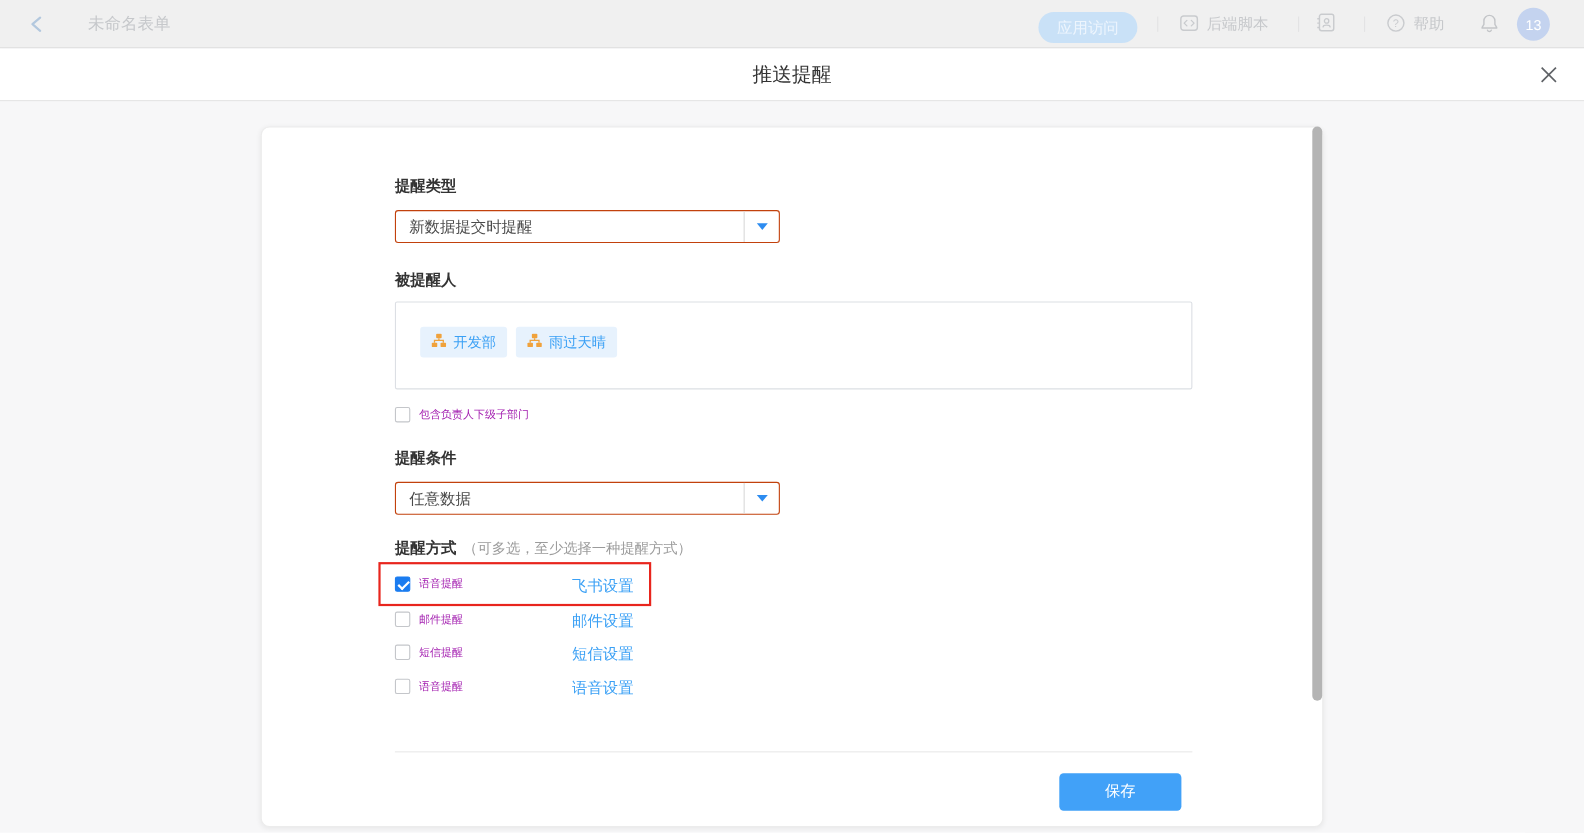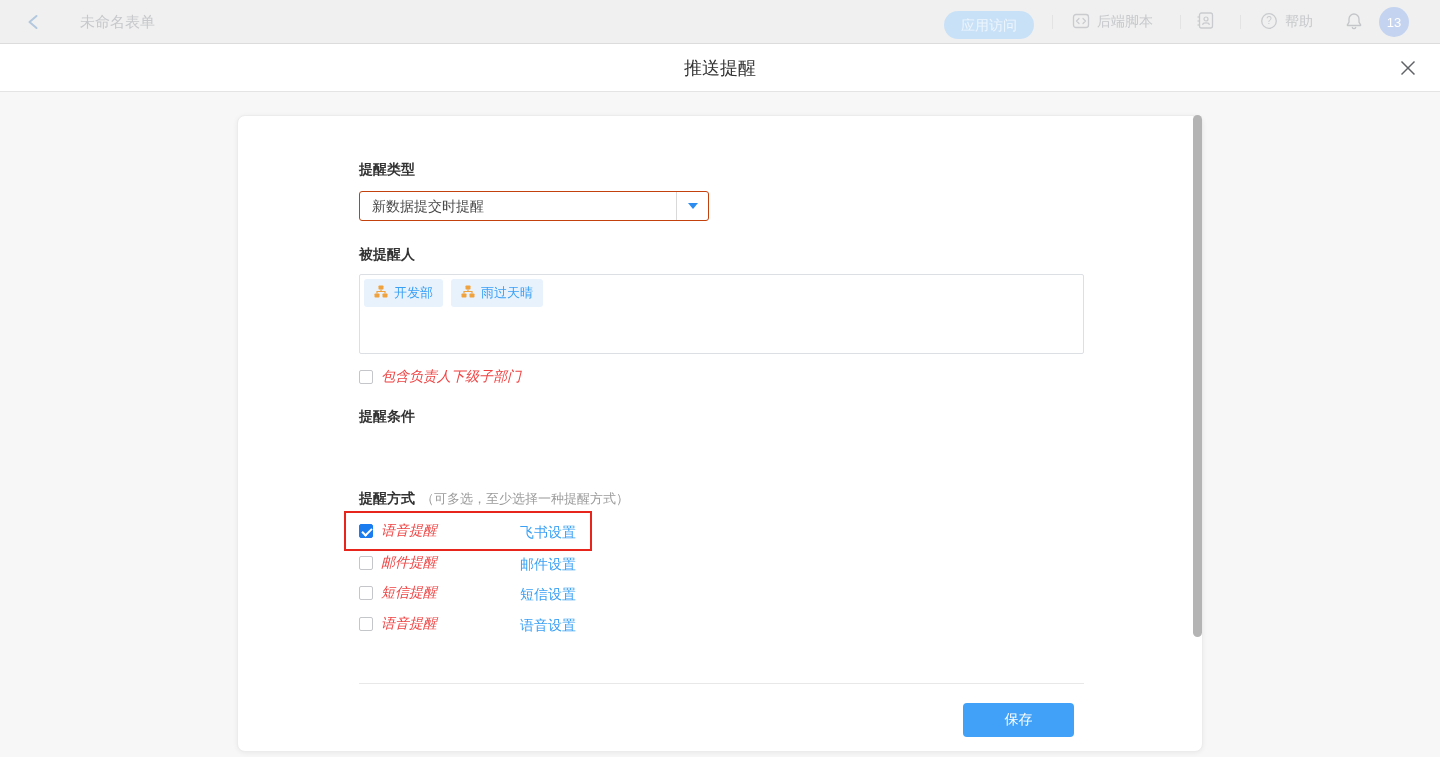--- a/index.html
+++ b/index.html
@@ -59,37 +59,37 @@
   .select .sel-text { position:absolute; left:12px; top:0; line-height:28px; font-size:14px; color:#4a4a4a; }
   .sel-arrow-zone { position:absolute; right:0; top:0; width:32px; height:28px; border-left:1px solid #d9d9d9; }
   .sel-arrow-zone .tri {
     position:absolute; left:11px; top:11px; width:0; height:0;
     border-left:5px solid transparent; border-right:5px solid transparent;
     border-top:6px solid var(--arrow_blue,#2d8cf0);
   }
   .member-box {
     position:absolute; left:121px; top:158px; width:725px; height:80px;
     border:1px solid #dcdfe4; border-radius:2px; background:#fff;
-    padding:4px; display:flex; align-items:flex-start; gap:8px; cursor:text;
+    padding:22px; display:flex; align-items:flex-start; gap:8px; cursor:text;
   }
   .tag {
     height:28px; padding:0 10px; background:var(--tag_bg,#e7f2fd); border-radius:3px;
     display:flex; align-items:center; gap:6px; font-size:13px; color:var(--accent_blue,#3aa0f5);
   }
   .checkbox {
     position:relative; width:14px; height:14px; background:#fff;
     border:1px solid #c4c6ca; border-radius:2px; flex:0 0 auto; cursor:pointer;
   }
   .checkbox.checked { background:var(--checkbox_blue,#1b7cf0); border-color:var(--checkbox_blue,#1b7cf0); }
   .checkbox.checked::after {
     content:''; position:absolute; left:4px; top:1px; width:4px; height:8px;
     border:solid #fff; border-width:0 2px 2px 0; transform:rotate(45deg);
   }
   .chk-row { position:absolute; left:121px; height:20px; display:flex; align-items:center; gap:8px; }
-  .chk-row .chk-label { font-size:14px; color:#ef4444;font-style:italic; }
+  .chk-row .chk-label { font-size:10px; color:#a21caf; }
   .methods-head { position:absolute; left:121px; top:374px; display:flex; align-items:center; }
   .methods-note { font-size:13px; color:#9b9b9b; margin-left:6px; }
   .highlight-box {
     position:absolute; left:106px; top:395px; width:248px; height:40px;
     border:2px solid var(--highlight_red,#e8251d); pointer-events:none;
   }
   .method-link { position:absolute; left:282px; font-size:14px; color:var(--accent_blue,#3aa0f5); cursor:pointer; text-decoration:none; }
   .divider { position:absolute; left:121px; top:567px; width:725px; height:1px; background:#e8e8e8; }
   .save-btn {
     position:absolute; left:725px; top:587px; width:111px; height:34px;
@@ -207,20 +207,26 @@
       <span>雨过天晴</span>
     </span>
   </div>
 
   <div class="chk-row" style="top:251px">
     <span class="checkbox"></span>
     <span class="chk-label">包含负责人下级子部门</span>
   </div>
 
   <div class="fld-label" style="top:292px">提醒条件</div>
+  <div class="select" style="top:322px">
+    <span class="sel-text">任意数据</span>
+    <span class="sel-arrow-zone">
+        <span class="tri"></span>
+      </span>
+  </div>
 
   <div class="methods-head">
     <span class="fld-label" style="position:static">提醒方式</span>
     <span class="methods-note">（可多选，至少选择一种提醒方式）</span>
   </div>
 
   <div class="highlight-box"></div>
 
   <div class="chk-row" style="top:405px">
     <span class="checkbox checked"></span>

